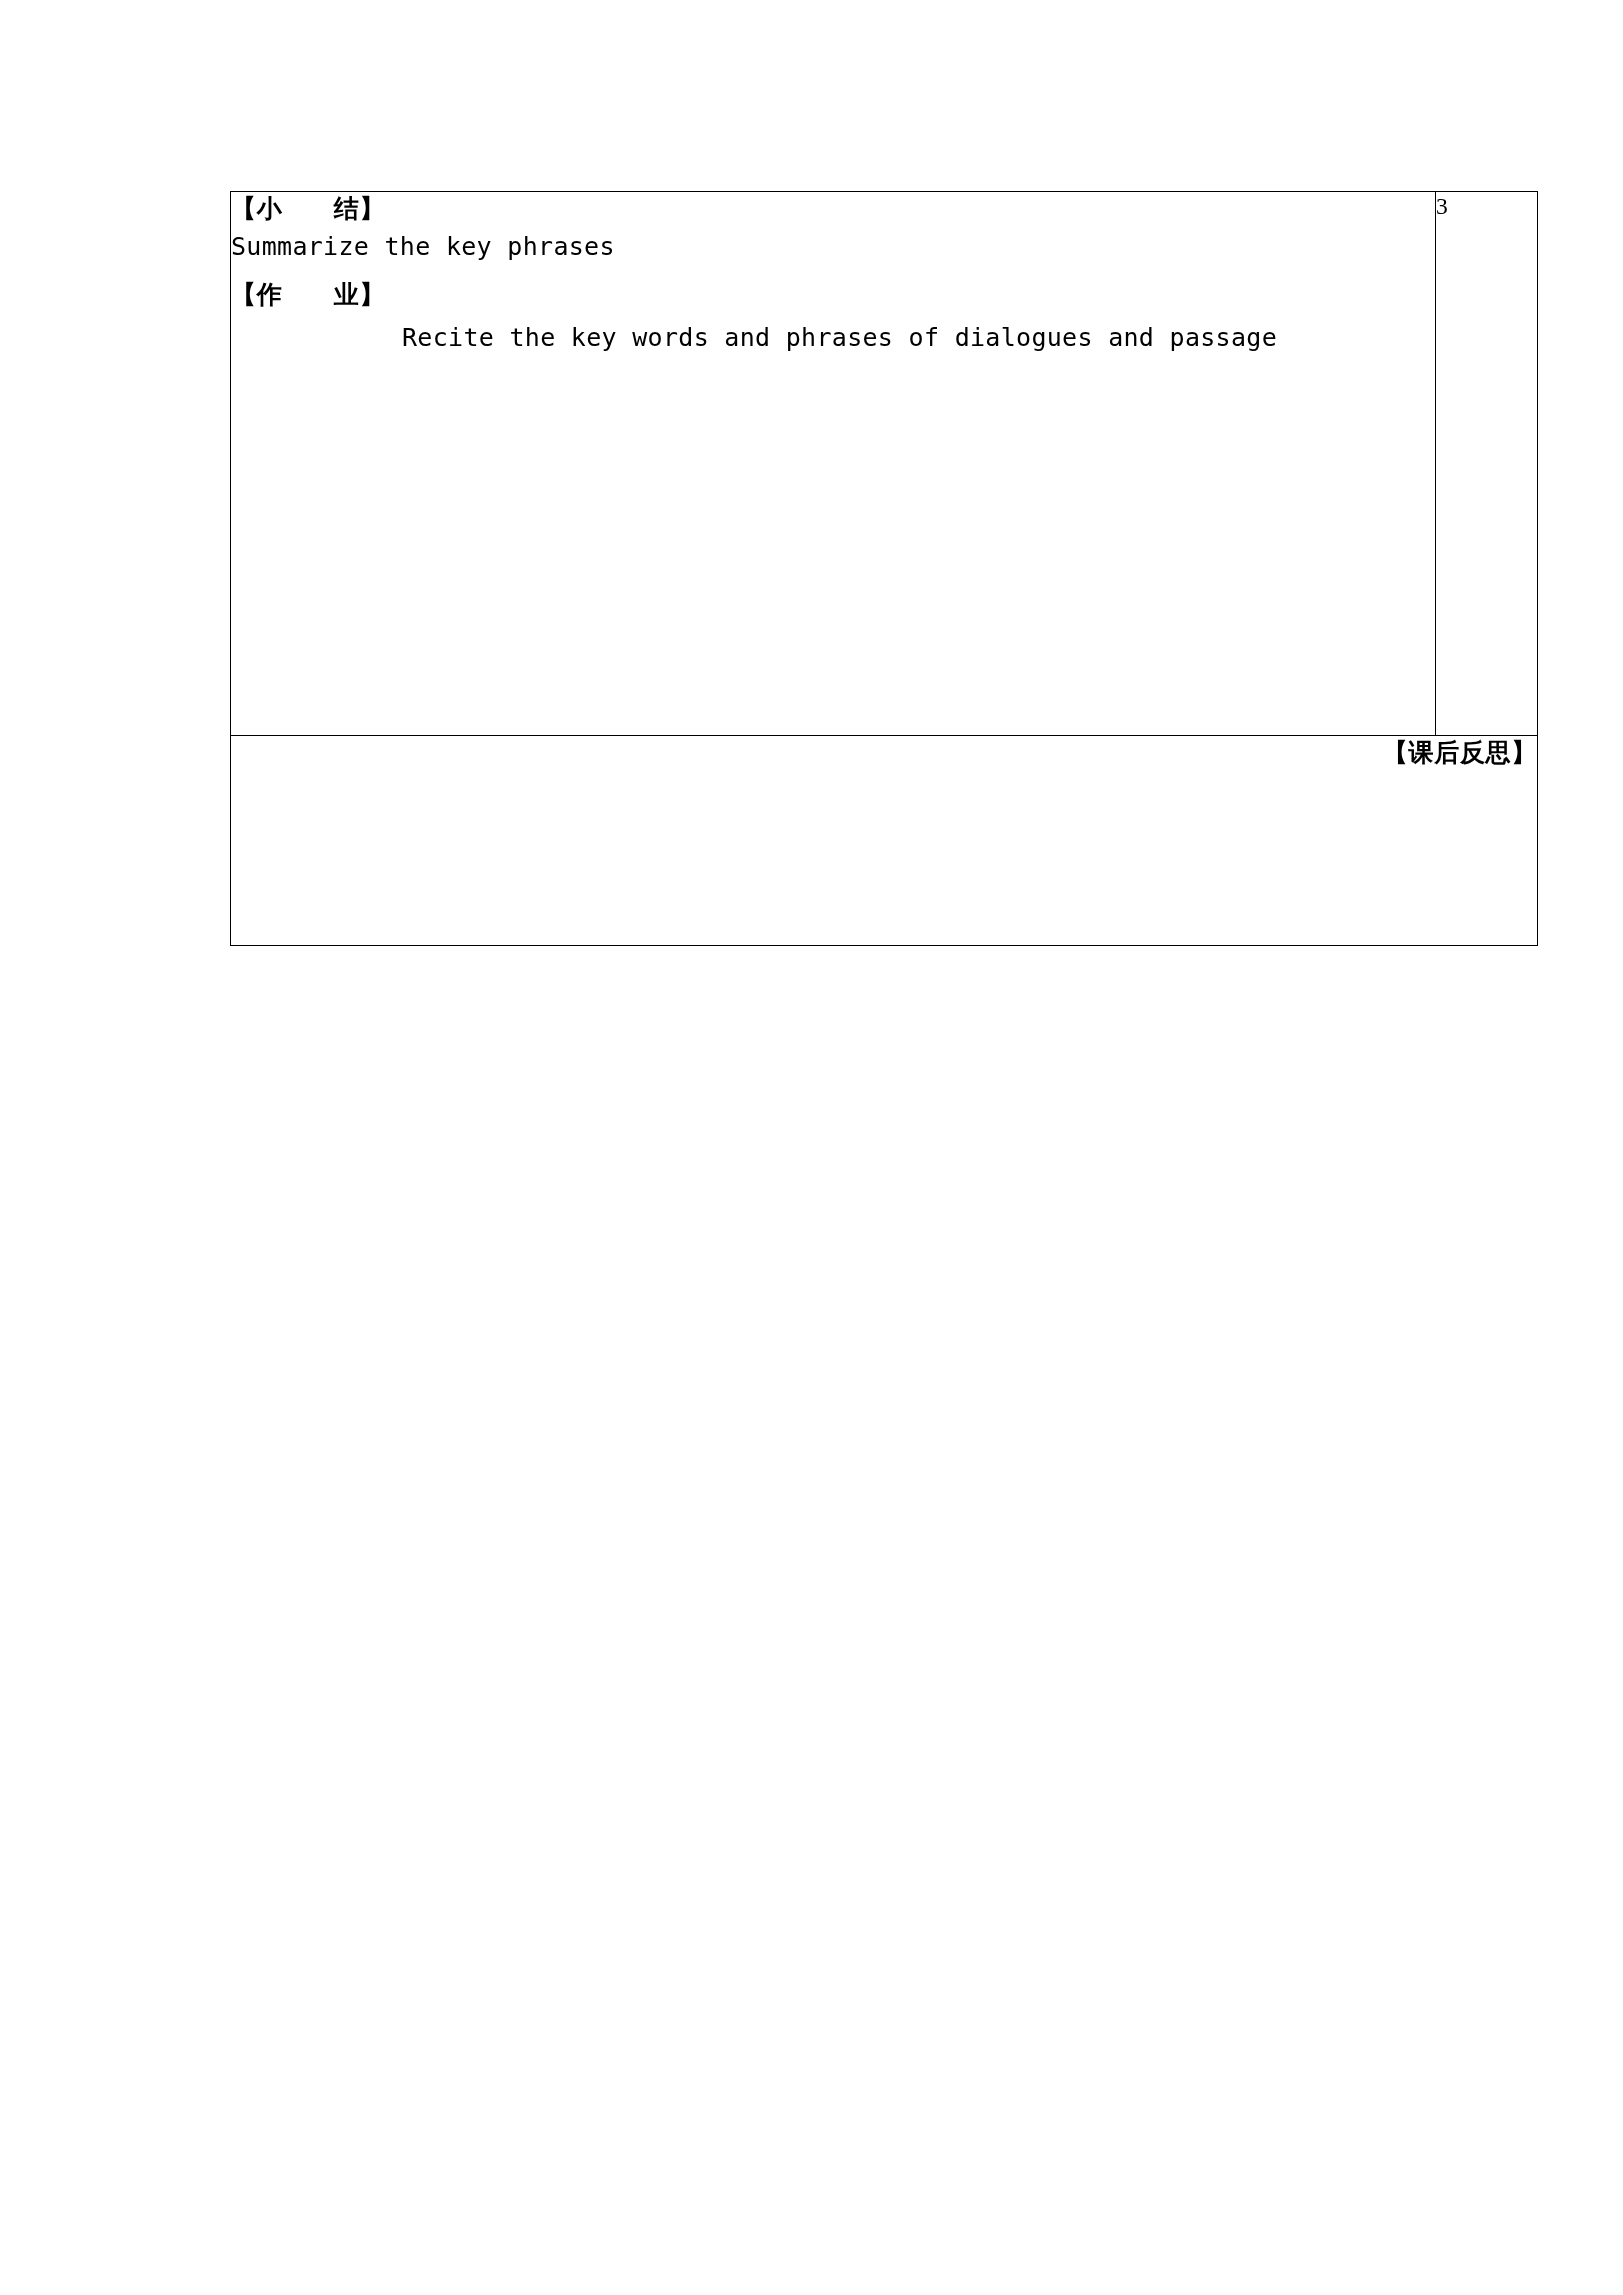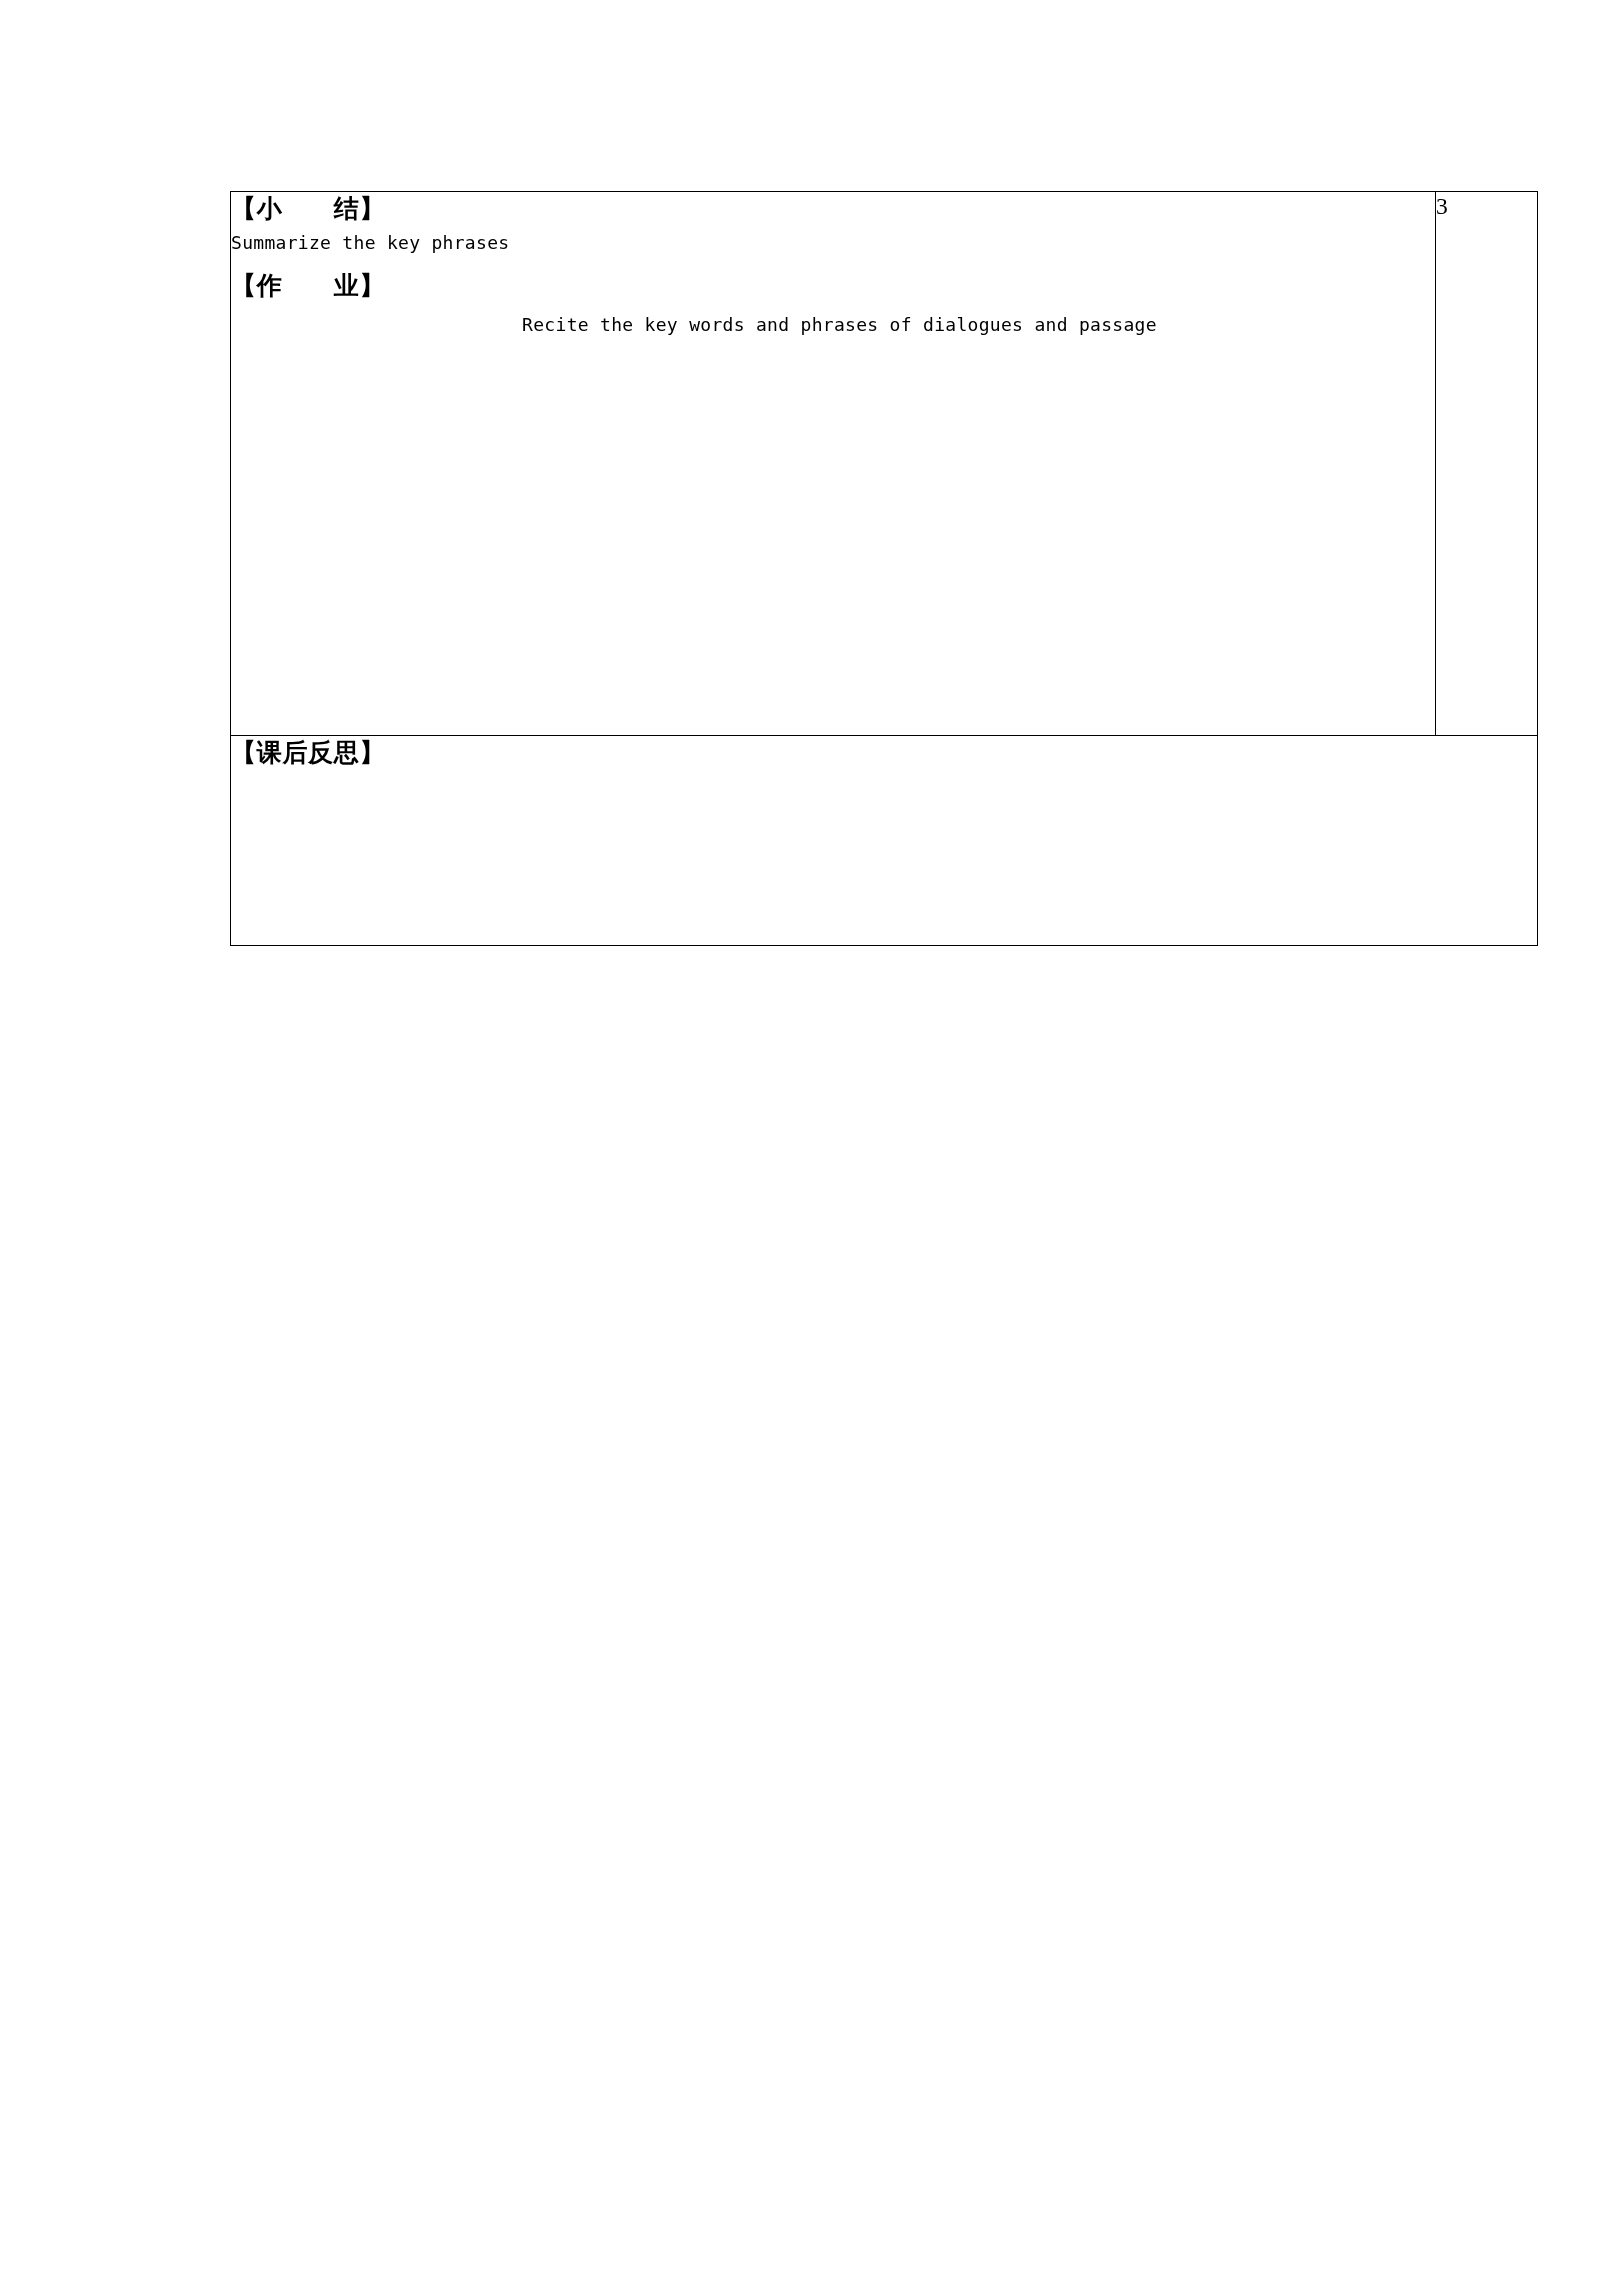--- a/index.html
+++ b/index.html
@@ -42,35 +42,36 @@
     width: 101px;
     height: 543px;
     padding: 14.4px 0 0 13px;
     font-family: "Liberation Serif", serif;
     font-size: 23.6px;
     line-height: 1.2;
   }
   .cell-reflection {
     height: 209px;
     padding: 17px 18.3px 6.5px 18.3px;
+    text-align: right;
   }
   .heading-cn {
     font-family: "DejaVu Sans", sans-serif;
     font-weight: bold;
     font-size: 25px;
     line-height: 1.35;
     margin: 0 0 5.2px 0;
     letter-spacing: 0.7px;
   }
   .heading-cn.second {
     margin-top: 14.4px;
   }
   .body-en {
     font-family: "DejaVu Sans Mono", monospace;
-    font-size: 18px;
+    font-size: 25px;
     line-height: 1.3;
     margin: 0 0 3.9px 0;
     letter-spacing: 0.3px;
   }
   .body-en.indented {
     padding-left: 13px;
     margin-top: 10.5px;
     text-align: center;
   }
   .heading-reflection {

